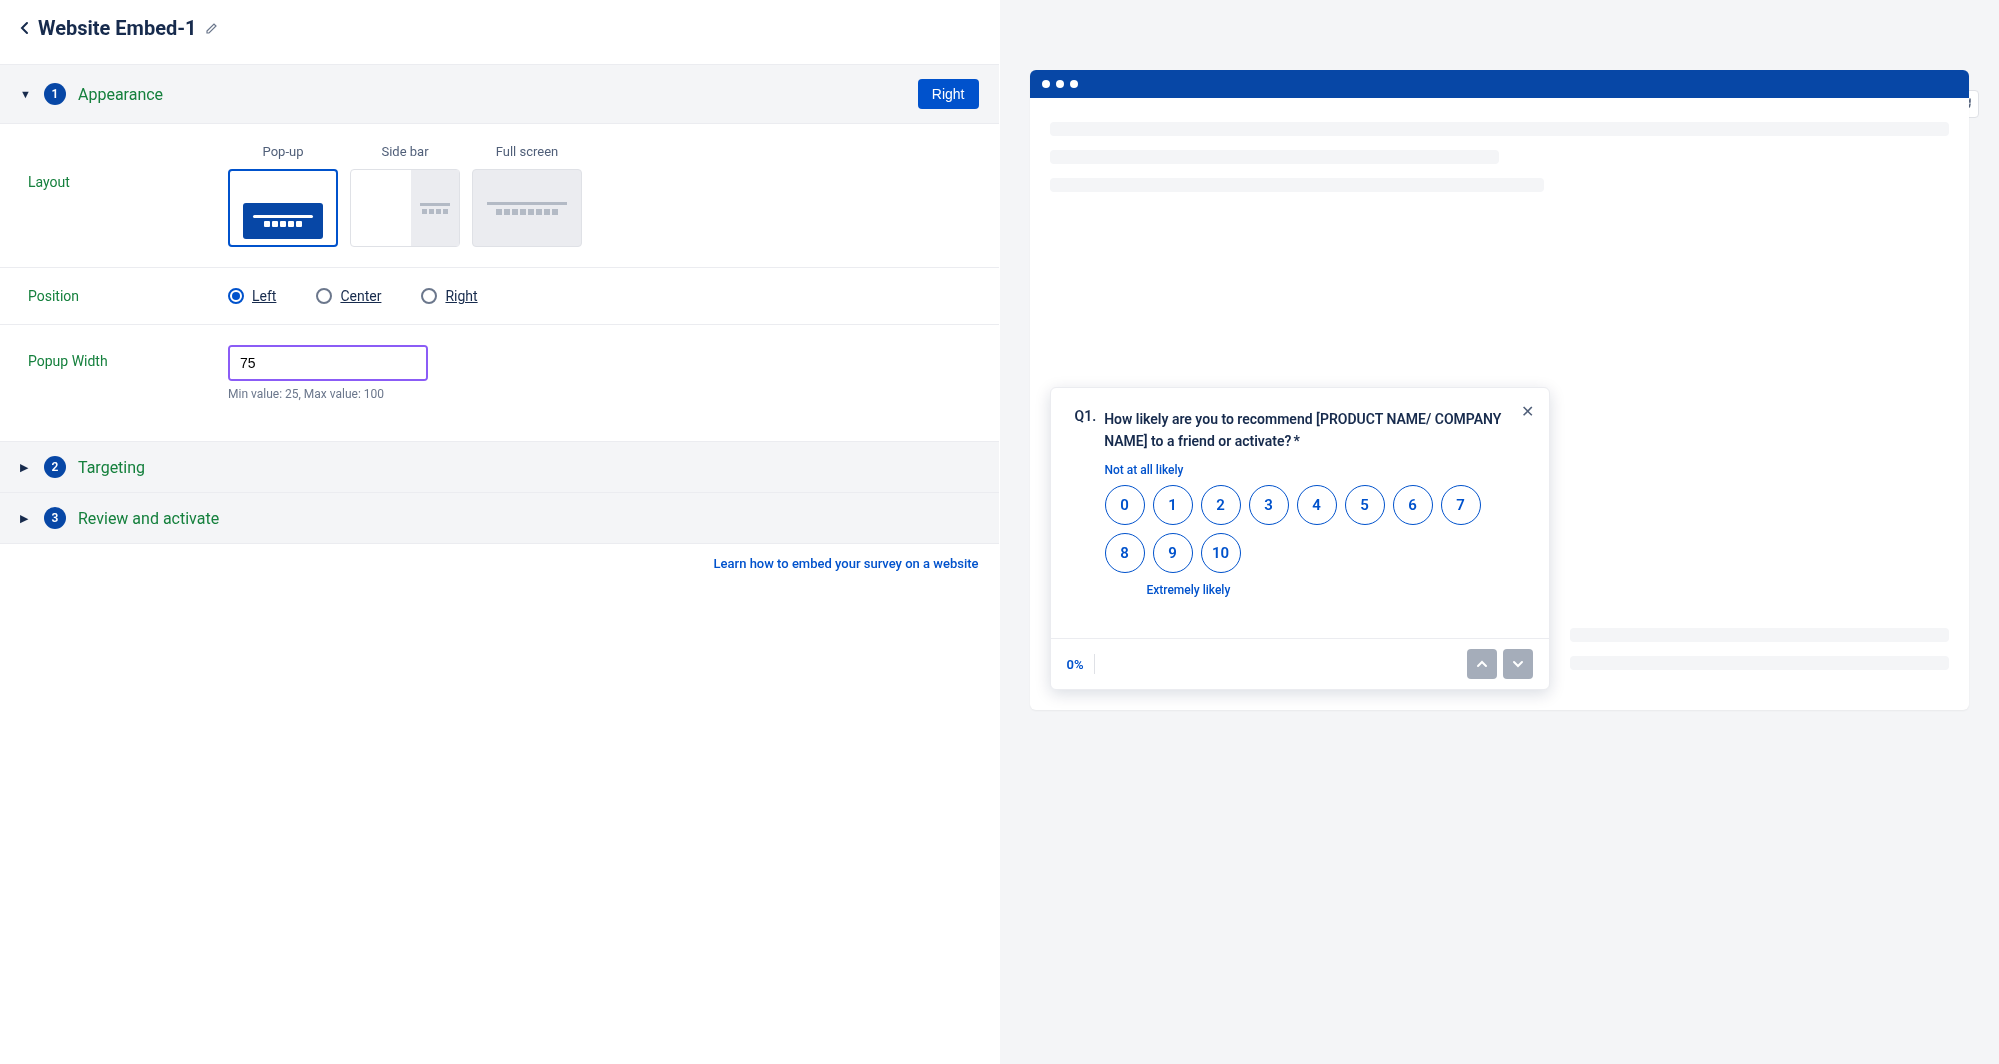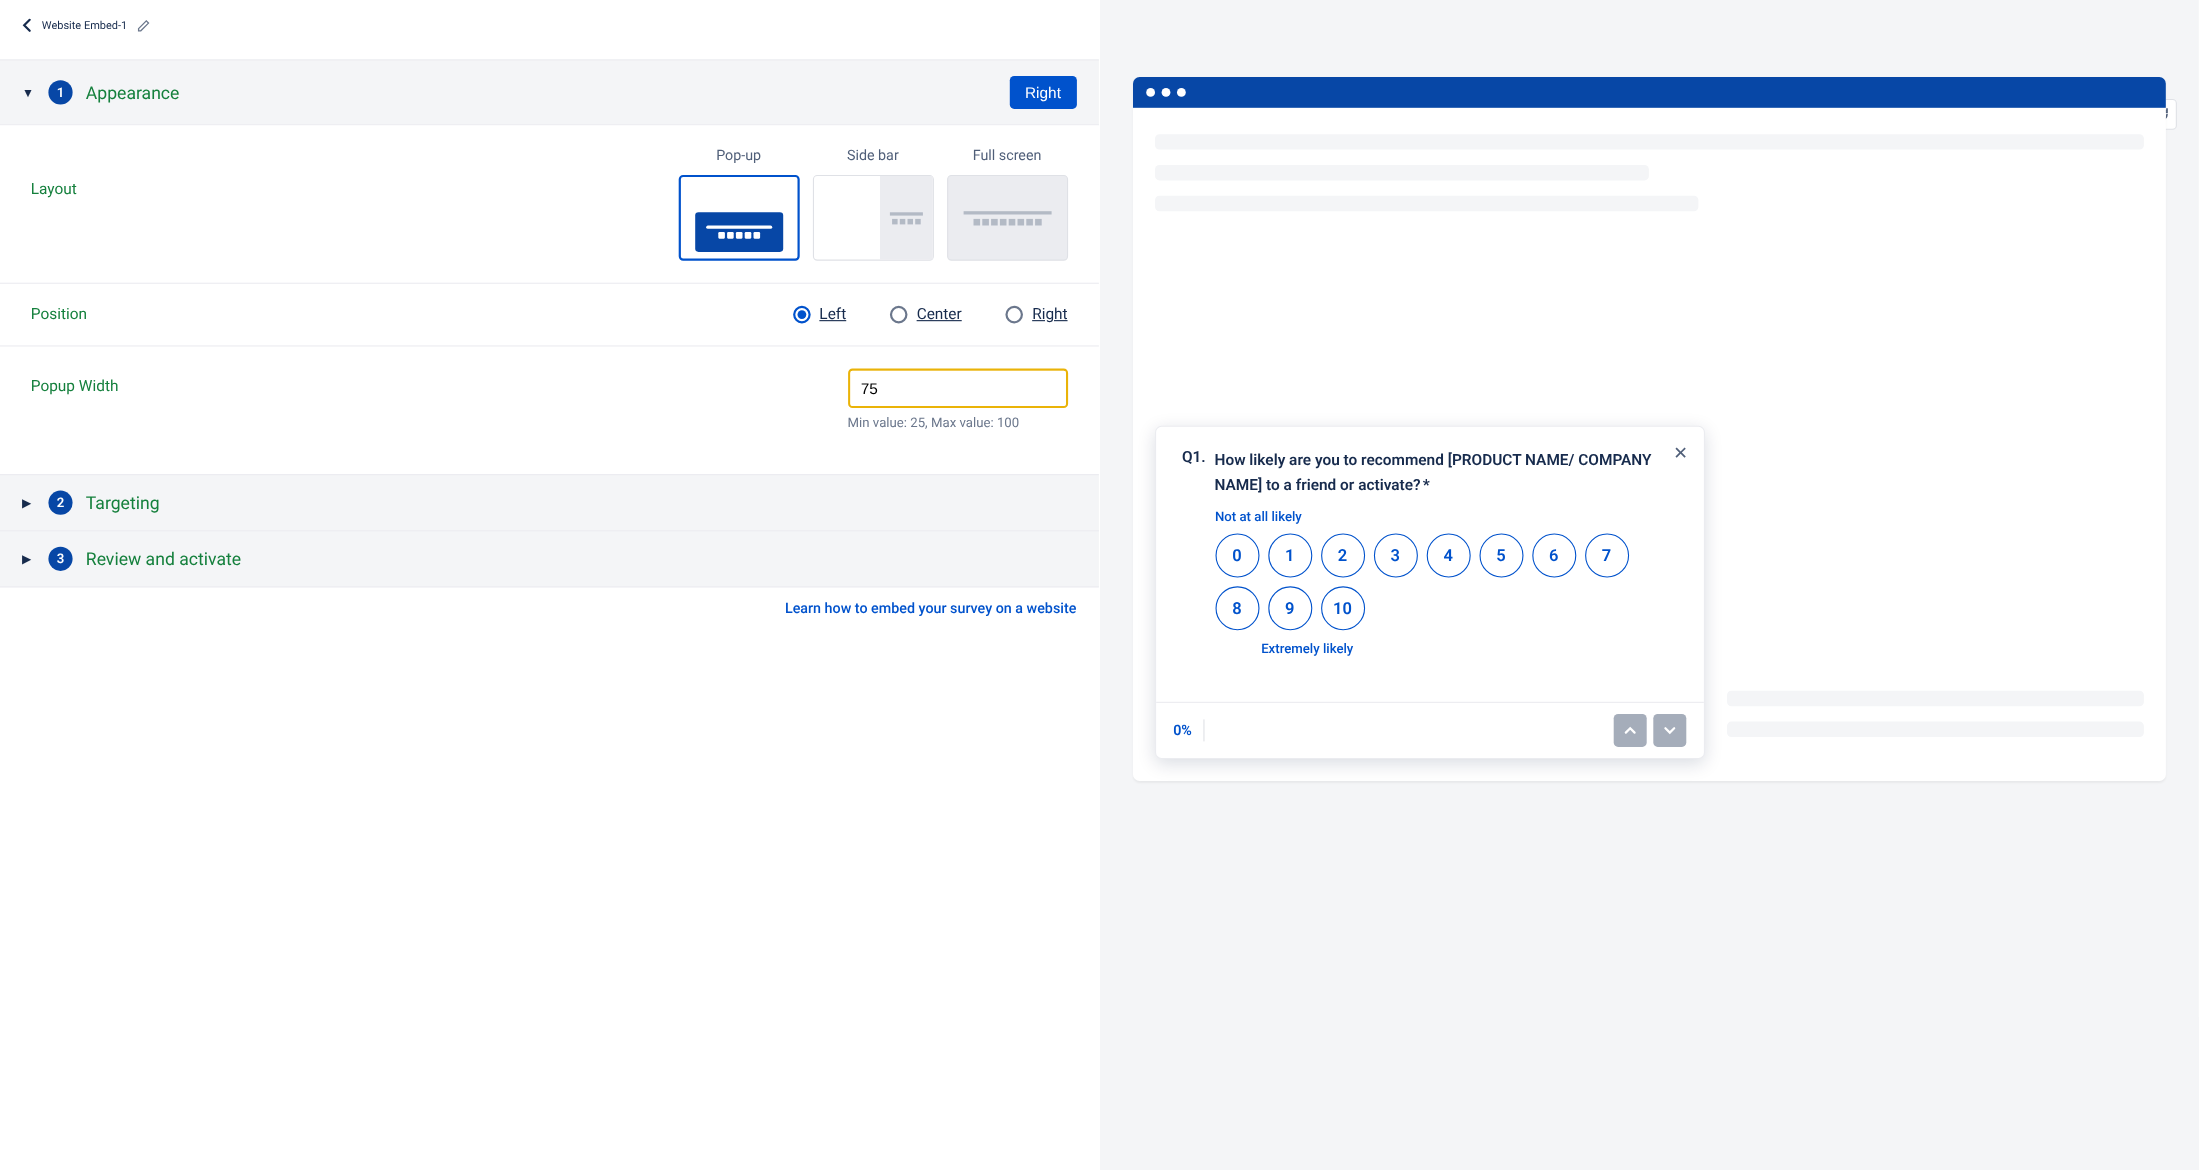--- a/index.html
+++ b/index.html
@@ -5,37 +5,37 @@
 * { box-sizing: border-box; margin: 0; padding: 0; }
 body { font-family: -apple-system, BlinkMacSystemFont, "Segoe UI", Roboto, Helvetica, Arial, sans-serif; background: #fff; color: #172B4D; font-size: 14px; }
 
 .app { display: flex; width: 100%; min-height: 100vh; }
 .left-panel { width: 50%; border-right: 1px solid #fff; }
 .right-panel { width: 50%; background: #F4F5F7; padding: 70px 30px 30px 30px; position: relative; }
 
 
 .breadcrumb { display: flex; align-items: center; gap: 8px; padding: 16px 20px 24px 20px; }
 .breadcrumb .back { font-size: 16px; font-weight: bold; cursor: pointer; }
-.breadcrumb .title { font-weight: 400; font-size: 10px; }
+.breadcrumb .title { font-weight: 700; font-size: 20px; }
 .breadcrumb .edit-icon { color: #6B778C; cursor: pointer; }
 
 
 .section-header { display: flex; align-items: center; justify-content: space-between; padding: 14px 20px; border-top: 1px solid #EBECF0; border-bottom: 1px solid #EBECF0; background: #F4F5F7; }
 .section-header.collapsed { border-bottom: none; }
 .section-left { display: flex; align-items: center; gap: 12px; }
 .caret { font-size: 11px; color: #172B4D; display: inline-block; width: 12px; }
 .step-badge { background: #0747A6; color: #fff; width: 22px; height: 22px; border-radius: 50%; display: flex; align-items: center; justify-content: center; font-size: 12px; font-weight: 600; }
 .section-title { font-weight: 400; color: #15803d; font-size: 16px; }
 .done-btn { background: #0052CC; color: #fff; border: none; padding: 7px 14px; border-radius: 4px; font-weight: 500; cursor: pointer; font-size: 14px; }
 
 .section-body { padding: 0 0 20px 0; background: #fff; }
 .row { display: flex; align-items: flex-start; padding: 20px 28px; border-bottom: 1px solid #EBECF0; }
 .row:last-child { border-bottom: none; }
 .row-label { width: 200px; color: #15803d; font-size: 14px; padding-top: 30px; }
-.row-control { flex: 1; display: flex; justify-content: flex-end; }
+.row-control { flex: 1; display: flex; justify-content: flex-start; }
 
 
 .layout-options { display: flex; gap: 12px; }
 .layout-opt { display: flex; flex-direction: column; align-items: center; gap: 6px; cursor: pointer; }
 .layout-opt .opt-label { font-size: 13px; color: #505F79; margin-bottom: 4px; }
 .layout-card { width: 110px; height: 78px; border: 1px solid #DFE1E6; border-radius: 4px; padding: 6px; display: flex; align-items: flex-end; justify-content: center; background: #fff; }
 .layout-opt.selected .layout-card { border: 2px solid #0052CC; }
 .popup-mini { width: 80px; height: 36px; background: #0747A6; border-radius: 3px; display: flex; flex-direction: column; align-items: center; justify-content: center; gap: 3px; padding: 4px; }
 .popup-mini .bar { height: 3px; background: #fff; border-radius: 2px; width: 60px; }
 .popup-mini .dots { display: flex; gap: 2px; }
@@ -54,21 +54,21 @@
 .position-row .row-label { padding-top: 0; }
 .radios { display: flex; gap: 40px; }
 .radio-opt { display: flex; align-items: center; gap: 8px; cursor: pointer; text-decoration: underline; }
 .radio-circle { width: 16px; height: 16px; border: 2px solid #6B778C; border-radius: 50%; display: flex; align-items: center; justify-content: center; }
 .radio-opt.selected .radio-circle { border-color: #0052CC; }
 .radio-opt.selected .radio-circle::after { content: ""; width: 8px; height: 8px; background: #0052CC; border-radius: 50%; }
 
 
 .width-row .row-label { padding-top: 8px; }
 .width-control { display: flex; flex-direction: column; align-items: flex-start; }
-.width-input-group { display: flex; border: 2px solid #eab308; border-radius: 4px; overflow: hidden; width: 200px; }
+.width-input-group { display: flex; border: 2px solid #8b5cf6; border-radius: 4px; overflow: hidden; width: 200px; }
 .width-input-group input { border: none; padding: 8px 10px; font-size: 14px; flex: 1; outline: none; }
 .hint { font-size: 12px; color: #6B778C; margin-top: 6px; }
 
 
 .help-link { text-align: right; padding: 12px 20px; font-size: 13px; }
 .help-link a { color: #0052CC; text-decoration: none; font-weight: 500; }
 
 
 .refresh-btn { position: absolute; top: 90px; right: 20px; background: #fff; border: 1px solid #DFE1E6; border-radius: 4px; width: 28px; height: 28px; display: flex; align-items: center; justify-content: center; cursor: pointer; color: #505F79; font-size: 16px;}
 .browser { background: #fff; border-radius: 6px; width: 100%; height: 640px; overflow: hidden; position: relative; box-shadow: 0 1px 2px rgba(0,0,0,0.05);}

